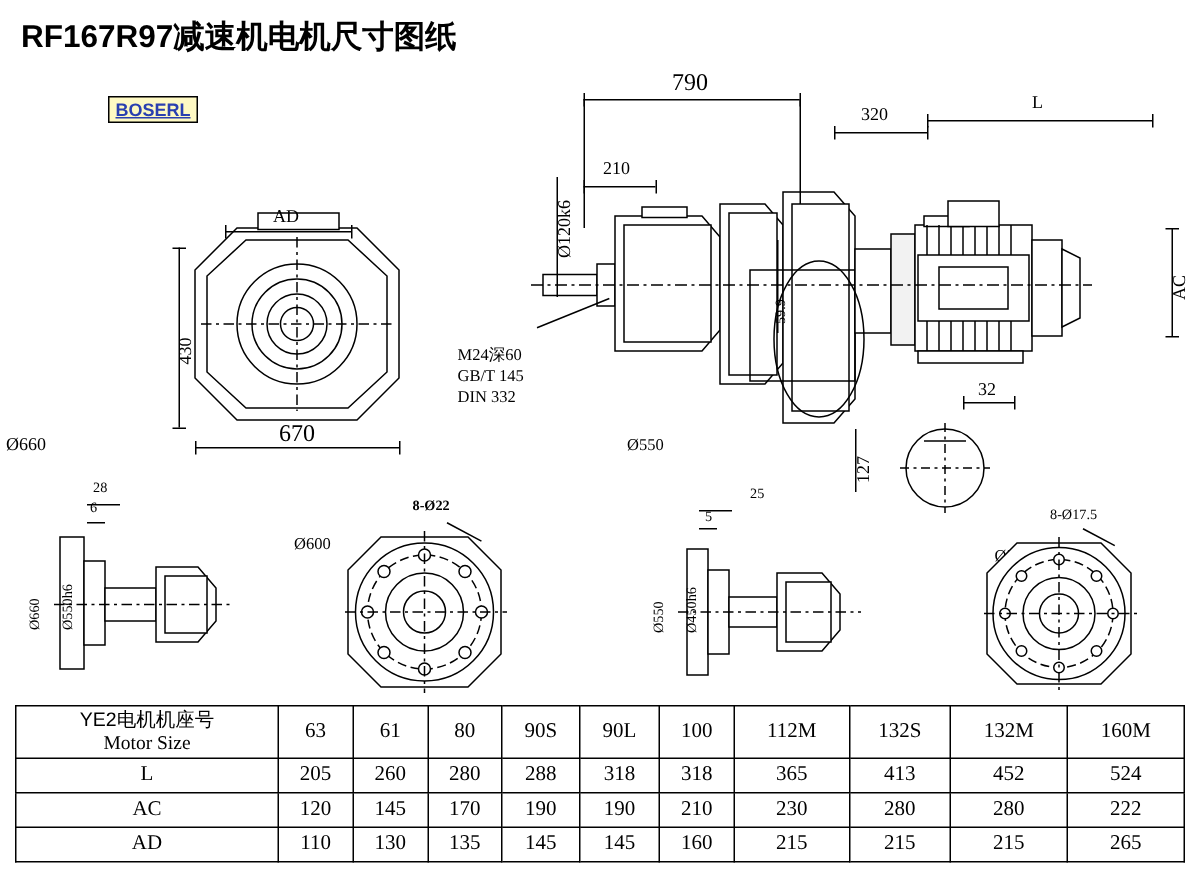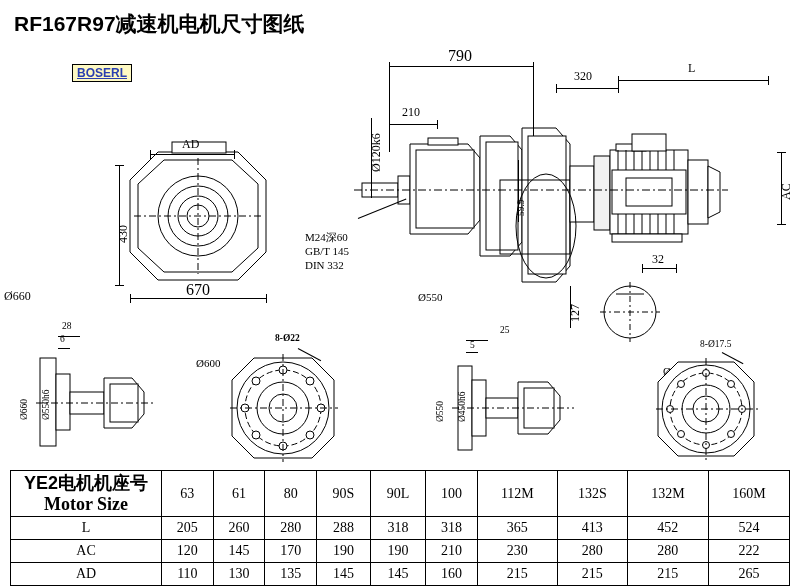--- a/index.html
+++ b/index.html
@@ -56,24 +56,23 @@
   }
   table.spec td, table.spec th {
     border:1px solid #000;
     text-align:center;
     padding:1px 0;
     height:20px;
     font-weight:normal;
   }
   table.spec td.head-cell {
     width:150px;
-    font-size:18px;
+    font-size:13px;
     line-height:1.15;
-    padding:2px 0;
-    font-weight:bold;
+    padding:2px 12px;
   }
   table.spec td.rowlbl { width:150px; font-size:14px; }
   .cn { font-family:"Liberation Sans", sans-serif; }
 </style>
 </head>
 <body>
 
 <div class="page">
 
   <div class="title">RF167R97减速机电机尺寸图纸</div>

